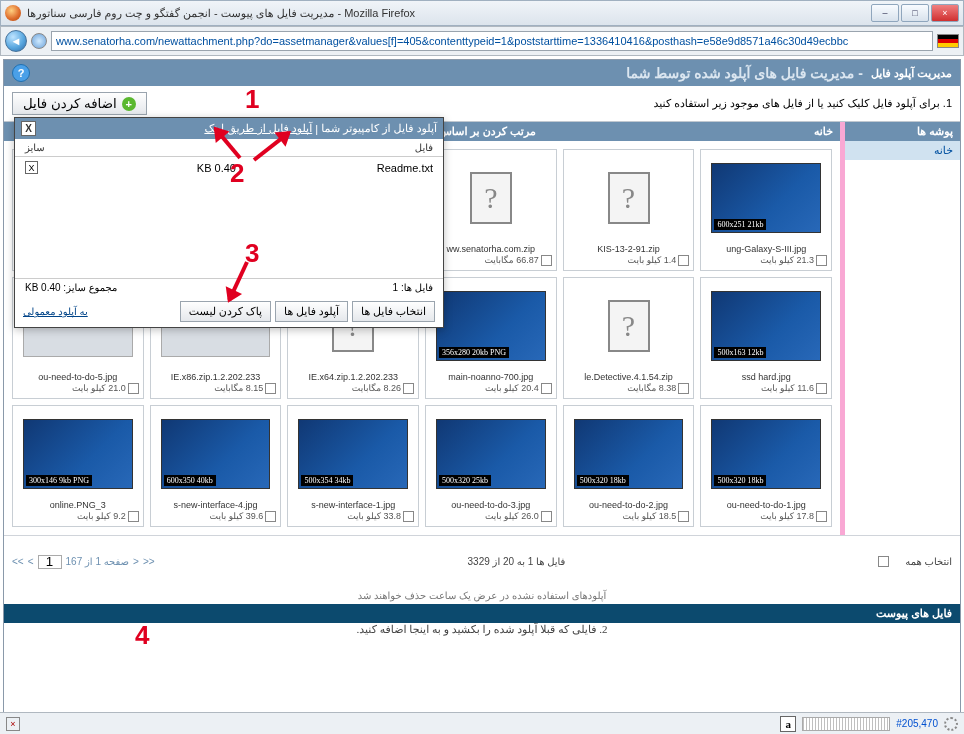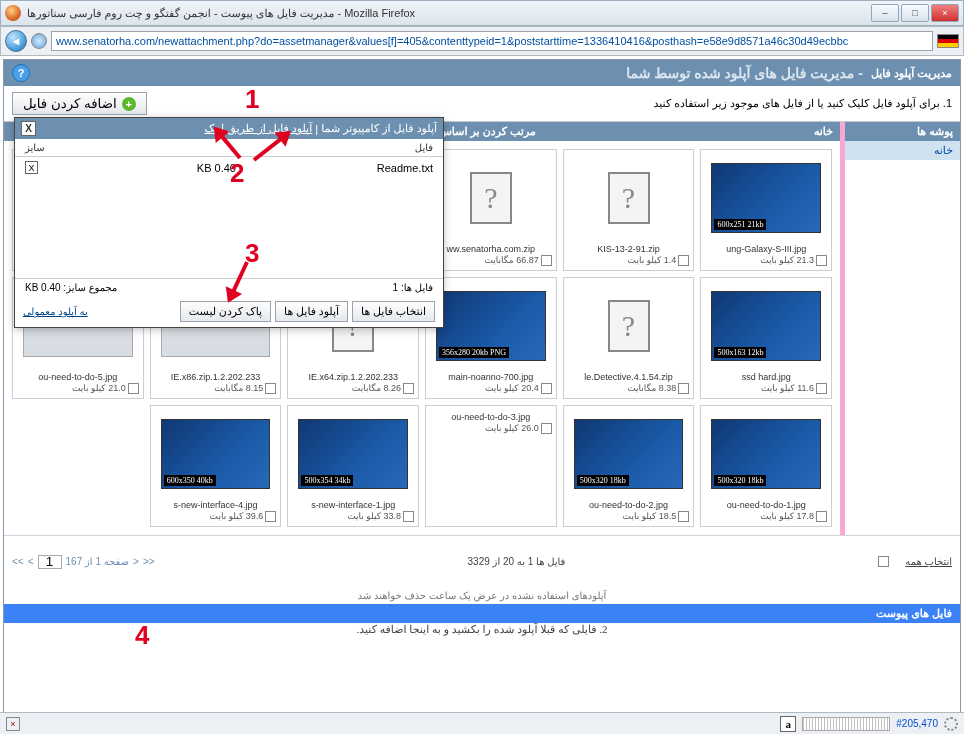--- a/index.html
+++ b/index.html
@@ -58,28 +58,28 @@
 .file-row .rm { margin-right:auto; width:13px; height:13px; border:1px solid #666; display:flex; align-items:center; justify-content:center; font-size:9px; cursor:pointer; direction:ltr; }
 .dlg-spacer { height:100px; }
 .dlg-sum { display:flex; padding:3px 10px; border-top:1px solid #ccc; font-size:10px; }
 .dlg-sum .tot { margin-right:auto;text-align:center; }
 .dlg-btns { display:flex; padding:5px 8px; gap:4px; direction:rtl; }
 .dlg-btns button { background:linear-gradient(#fefefe,#e5e8ec); border:1px solid #9aa4ae; padding:3px 8px; font-family:Tahoma; font-size:11px; cursor:pointer; }
 .dlg-btns .link-sw { margin-right:auto; color:#004488; text-decoration:underline; align-self:center; font-size:10px; cursor:pointer; }
 
 
 .pager { background:#fff; padding:4px 8px; display:flex; align-items:center; direction:rtl; border-top:1px solid #d0d4da; font-size:10px; color:#444; }
-.pager .sel-all { display:flex; gap:16px;text-decoration:underline; }
+.pager .sel-all { display:flex; gap:16px; }
 .pager .pg-info { margin:16px auto; }
 .pager .pg-nav { display:flex; align-items:center; gap:4px; color:#6d90b0; direction:ltr; }
 .pager .pg-nav span { cursor:pointer; }
 .pager .pg-inp { width:24px; height:14px; border:1px solid #aaa; text-align:center; }
 .notice { text-align:center; padding:3px; color:#777; font-size:10px; background:#fff; }
 
-.attach-hdr { background:#3b82f6; color:#fff; padding:3px 8px; font-weight:bold; direction:rtl; }
+.attach-hdr { background:#0c4a6e; color:#fff; padding:3px 8px; font-weight:bold; direction:rtl; }
 .attach-zone { height:100px; background:#fff; display:flex; align-items:flex-start; justify-content:center; color:#444; direction:rtl;font-family:Liberation Serif, serif; }
 .bottom-btns { background:#f4f4f4; padding:8px 8px; display:flex; align-items:center; gap:6px; border-top:1px solid #c0c8d0; direction:ltr; }
 .bottom-btns button { background:linear-gradient(#fdfdfd,#e2e5e9); border:1px solid #9aa4ae; padding:3px 12px; font-family:Tahoma; font-weight:bold; font-size:11px; cursor:pointer; }
 .bottom-btns .sel-lbl { color:#333; }
 
 .statusbar { position:absolute; bottom:0; left:0; right:0; height:22px; background:#ecf0f4; border-top:1px solid #b0b8c0; display:flex; align-items:center; padding:0 6px; gap:6px; }
 .statusbar .x { width:14px; height:14px; border:1px solid #888; display:flex; align-items:center; justify-content:center; font-size:9px; color:#a00; }
 .statusbar .spacer { flex:1; }
 .stat-box { width:88px; height:14px; border:1px solid #aaa; background:#fff; position:relative; overflow:hidden; }
 .wave { position:absolute; inset:0; background:repeating-linear-gradient(90deg,#000 0 1px,transparent 1px 3px); opacity:.25; }
@@ -279,20 +279,25 @@
                 <div class="dim-badge">500x320 18kb</div>
               </div>
             </div>
             <div class="thumb-name">ou-need-to-do-2.jpg</div>
             <div class="thumb-meta">
               <div class="chk"></div>
               <span>18.5 کیلو بایت</span>
             </div>
           </div>
           <div class="thumb">
+            <div class="thumb-img">
+              <div class="photo">
+                <div class="dim-badge">500x320 25kb</div>
+              </div>
+            </div>
             <div class="thumb-name">ou-need-to-do-3.jpg</div>
             <div class="thumb-meta">
               <div class="chk"></div>
               <span>26.0 کیلو بایت</span>
             </div>
           </div>
           <div class="thumb">
             <div class="thumb-img">
               <div class="photo">
                 <div class="dim-badge">500x354 34kb</div>
@@ -307,20 +312,32 @@
           <div class="thumb">
             <div class="thumb-img">
               <div class="photo">
                 <div class="dim-badge">600x350 40kb</div>
               </div>
             </div>
             <div class="thumb-name">s-new-interface-4.jpg</div>
             <div class="thumb-meta">
               <div class="chk"></div>
               <span>39.6 کیلو بایت</span>
+            </div>
+          </div>
+          <div class="thumb">
+            <div class="thumb-img">
+              <div class="photo">
+                <div class="dim-badge">300x146 9kb PNG</div>
+              </div>
+            </div>
+            <div class="thumb-name">online.PNG_3</div>
+            <div class="thumb-meta">
+              <div class="chk"></div>
+              <span>9.2 کیلو بایت</span>
             </div>
           </div>
         </div>
     </div>
   </div>
 
   <div class="pager">
     <div class="sel-all">
       <span>انتخاب همه</span>
       <div class="chk"></div>

